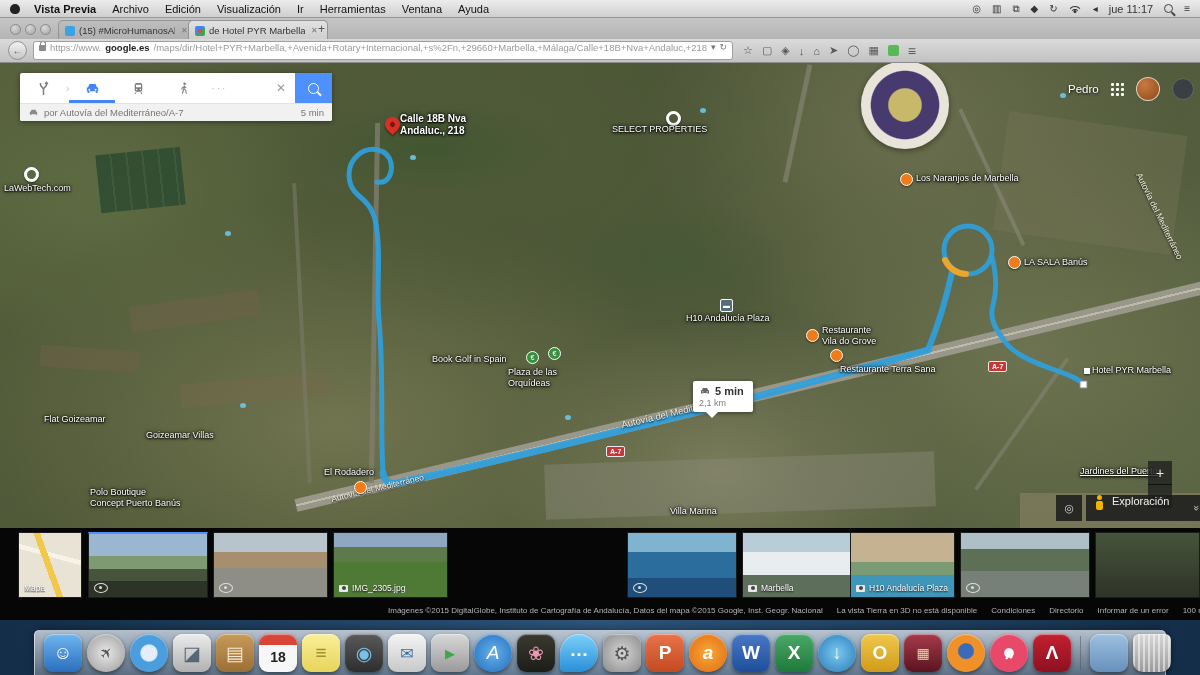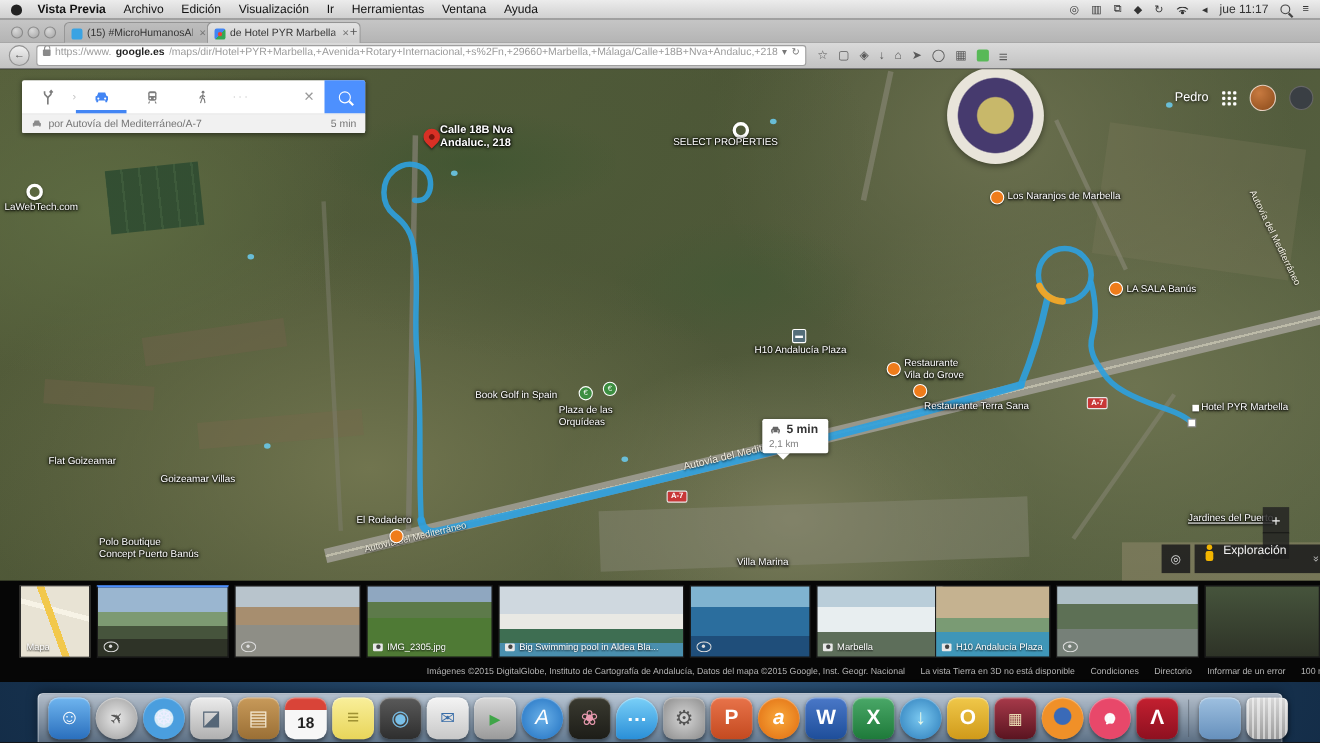--- a/index.html
+++ b/index.html
@@ -402,26 +402,20 @@
       <span class="t-label">
           <span class="eye"></span>
         </span>
     </div>
     <div class="thumb" style="left:333px;width:115px;background:linear-gradient(#8fa7c0 0 22%,#5d7a4a 22% 45%,#4f7a35 45%);">
       <span class="t-label">
           <span class="cam"></span>
           <span>IMG_2305.jpg</span>
         </span>
     </div>
-    <div class="thumb" style="left:453px;width:169px;background:linear-gradient(#cfd8df 0 40%,#e9e9e4 40% 60%,#3e6e52 60% 80%,#4a8fae 80%);">
-      <span class="t-label">
-          <span class="cam"></span>
-          <span>Big Swimming pool in Aldea Bla...</span>
-        </span>
-    </div>
     <div class="thumb" style="left:627px;width:110px;background:linear-gradient(#7fb3d0 0 30%,#2b6e9e 30% 70%,#1f4e7a 70%);">
       <span class="t-label">
           <span class="eye"></span>
         </span>
     </div>
     <div class="thumb" style="left:742px;width:116px;background:linear-gradient(#b9cdd9 0 30%,#e8eef0 30% 65%,#5d6e5a 65%);">
       <span class="t-label">
           <span class="cam"></span>
           <span>Marbella</span>
         </span>

